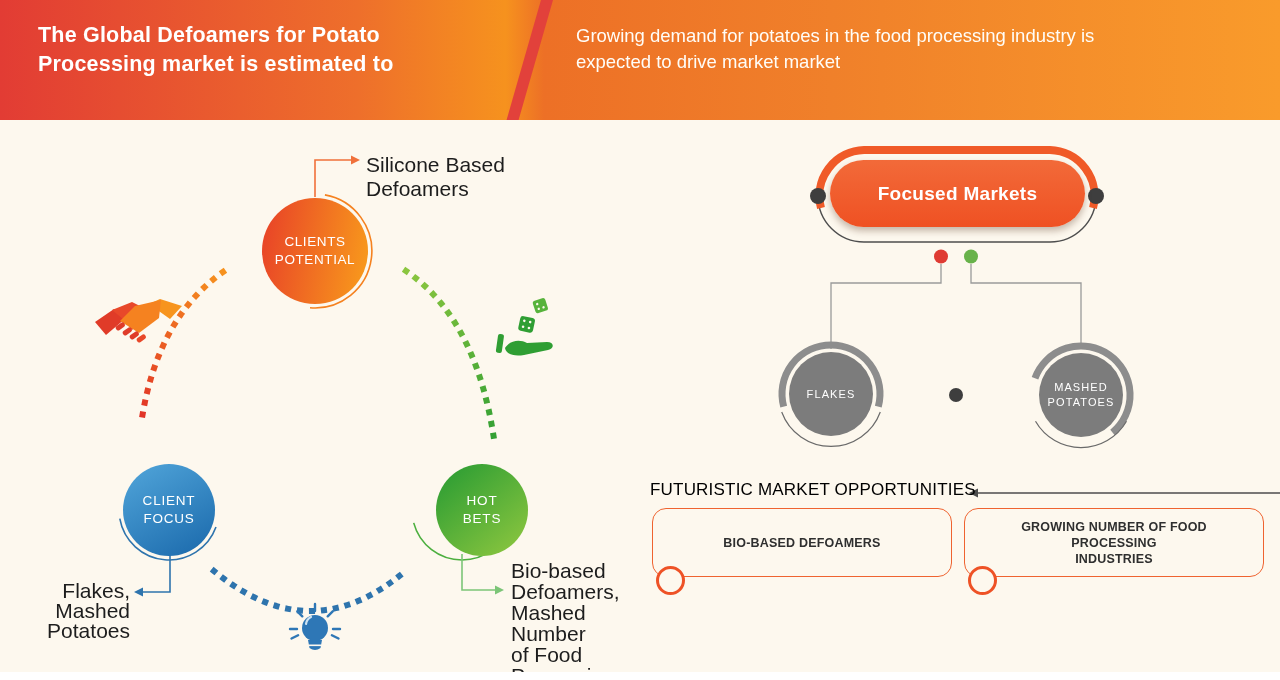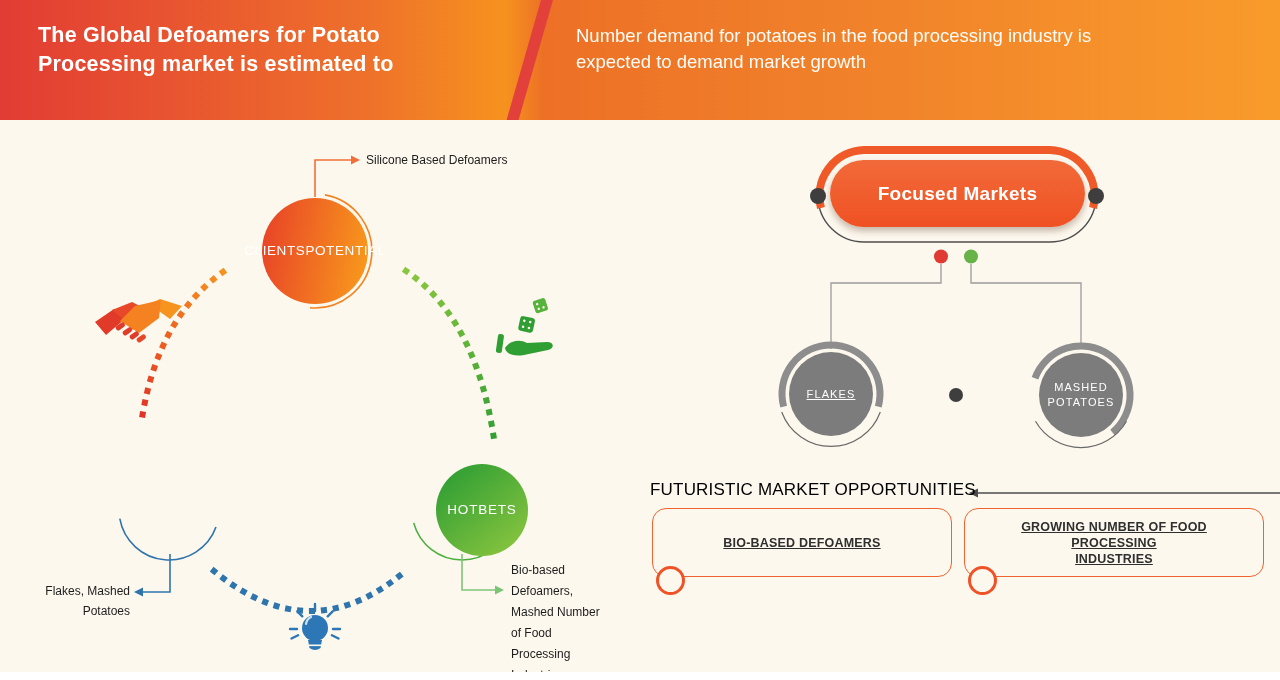--- a/index.html
+++ b/index.html
@@ -12,51 +12,51 @@
     background:linear-gradient(90deg,#e23c34 0%,#ee6f2b 28%,#f6921e 39.5%,#ed7026 42.5%,#f0802a 65%,#f99b2b 100%);
     z-index:4;}
   #banner-stripe{left:541px;top:0;width:12px;height:120px;background:#e2413b;
     transform:skewX(-16deg);transform-origin:top left;}
   #banner-headline{left:38px;top:15px;width:460px;color:#ffffff;font-size:21.5px;
     line-height:29px;font-weight:bold;letter-spacing:.2px;margin-top:6px;}
   #banner-subheadline{left:576px;top:23px;width:690px;color:#fffdf8;font-size:18.5px;
     line-height:26px;font-weight:400;}
 
   
-  .circle{border-radius:50%;display:flex;flex-direction:row;align-items:center;
+  .circle{border-radius:50%;display:flex;flex-direction:column;align-items:center;
     justify-content:center;color:#fff;text-align:left;z-index:3;}
   #circle-clients{left:262px;top:198px;width:106px;height:106px;
     background:linear-gradient(100deg,#e94727 8%,#f8991c 95%);font-size:13.5px;letter-spacing:.6px;line-height:18px;}
   #circle-focus{left:123px;top:464px;width:92px;height:92px;
     background:linear-gradient(150deg,#4fa3d8 5%,#1c6bad 95%);font-size:13.5px;letter-spacing:.8px;line-height:18px;}
   #circle-hotbets{left:436px;top:464px;width:92px;height:92px;
     background:linear-gradient(140deg,#2a9c33 5%,#8cc63f 95%);font-size:13.5px;letter-spacing:.8px;line-height:18px;}
 
-  .annot{color:#1d1d1d;font-size:12px;z-index:3;}
+  .annot{color:#1d1d1d;font-size:21px;z-index:3;}
   #annot-silicone{left:366px;top:153px;width:220px;}
   #annot-flakes{left:15px;top:581px;width:115px;text-align:right;line-height:20px;}
   #annot-hotbets{left:511px;top:560px;width:135px;line-height:21px;}
 
   
   #fm-pill{left:830px;top:160px;width:255px;height:67px;border-radius:34px;
     background:linear-gradient(180deg,#f26a39 0%,#ef5123 100%);
     box-shadow:0 4px 7px rgba(70,30,5,.3);display:flex;align-items:center;justify-content:center;
     color:#fff;font-size:19px;font-weight:bold;letter-spacing:.3px;z-index:3;}
   .gray-circle{border-radius:50%;background:#7c7c7c;display:flex;flex-direction:column;
     align-items:center;justify-content:center;color:#fff;font-size:11px;letter-spacing:1.1px;
     line-height:15px;text-align:center;z-index:3;}
-  #circle-flakes{left:789px;top:352px;width:84px;height:84px;text-decoration:underline;}
+  #circle-flakes{left:789px;top:352px;width:84px;height:84px;}
   #circle-mashed{left:1039px;top:353px;width:84px;height:84px;}
 
   
   #opp-heading{left:650px;top:480px;color:#000000;font-size:17px;letter-spacing:.2px;z-index:3;}
   .opp-card{top:508px;width:300px;height:69px;border:1.5px solid #ef6330;border-radius:14px;
     display:flex;flex-direction:column;align-items:center;justify-content:center;
     color:#2f2f2f;font-size:12.5px;font-weight:bold;letter-spacing:.2px;line-height:16px;
-    text-align:center;padding:0 18px;box-sizing:border-box;z-index:3;text-decoration:underline;}
+    text-align:center;padding:0 18px;box-sizing:border-box;z-index:3;}
   #opp-card-1{left:652px;}
   #opp-card-2{left:964px;}
   .card-ring{top:566px;width:23px;height:23px;border-radius:50%;border:3px solid #ee5226;
     background:#fdf8ee;z-index:4;}
   #ring-1{left:656px;}
   #ring-2{left:968px;}
 
   #bottom-strip{left:0;top:672px;width:1280px;height:8px;background:#ffffff;z-index:5;}
   #deco-svg{left:0;top:0;z-index:2;}
 </style>
@@ -156,28 +156,32 @@
     <polygon points="978,488.5 969,493 978,497.5" fill="#4c4c4c"></polygon>
   </svg>
 
   <div id="banner" class="abs">
     <div id="banner-stripe" class="abs"></div>
     <div id="banner-headline" class="abs">
       <div>The Global Defoamers for Potato</div>
       <div>Processing market is estimated to</div>
     </div>
     <div id="banner-subheadline" class="abs">
-      <div>Number demand for potatoes in the food processing industry is</div>
-      <div>expected to demand market growth</div>
+      <div>Growing demand for potatoes in the food processing industry is</div>
+      <div>expected to drive market market</div>
     </div>
   </div>
 
   <div id="circle-clients" class="abs circle">
     <div>CLIENTS</div>
     <div>POTENTIAL</div>
+  </div>
+  <div id="circle-focus" class="abs circle">
+    <div>CLIENT</div>
+    <div>FOCUS</div>
   </div>
   <div id="circle-hotbets" class="abs circle">
     <div>HOT</div>
     <div>BETS</div>
   </div>
 
   <div id="annot-silicone" class="abs annot">Silicone Based Defoamers</div>
   <div id="annot-flakes" class="abs annot">
     <div>Flakes, Mashed</div>
     <div>Potatoes</div>

